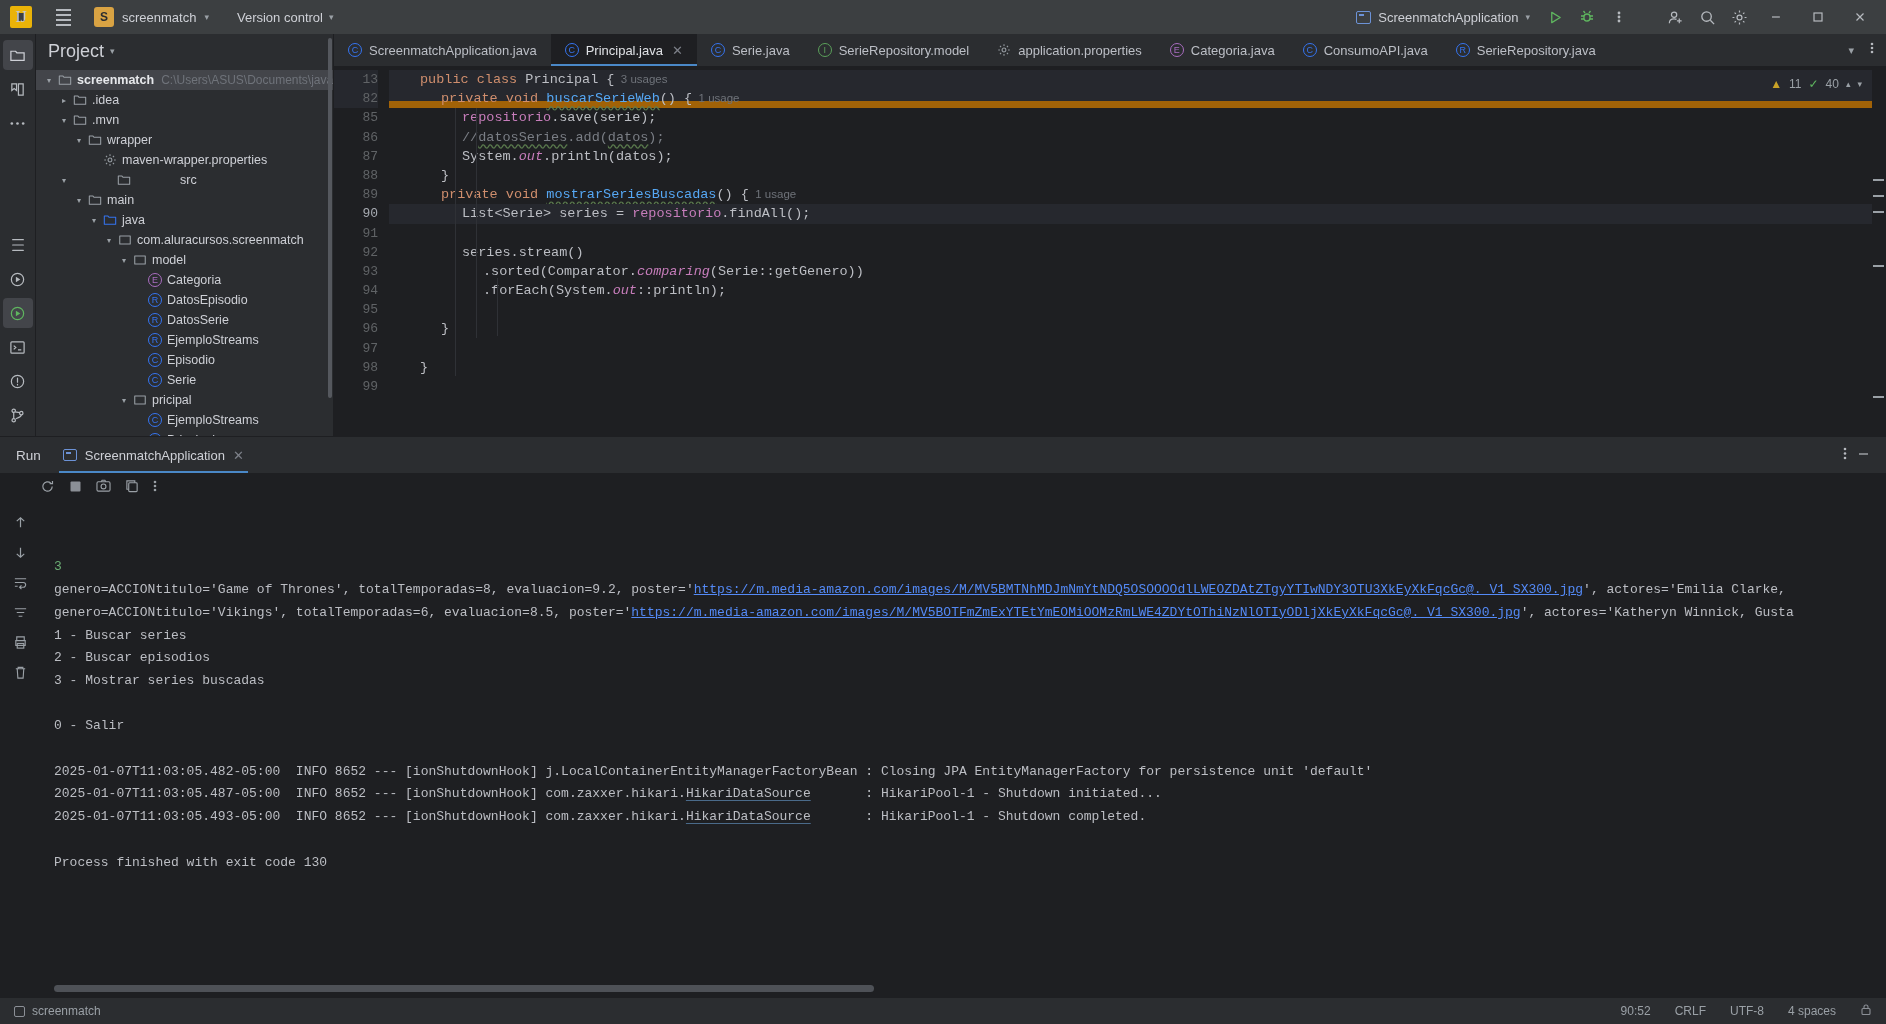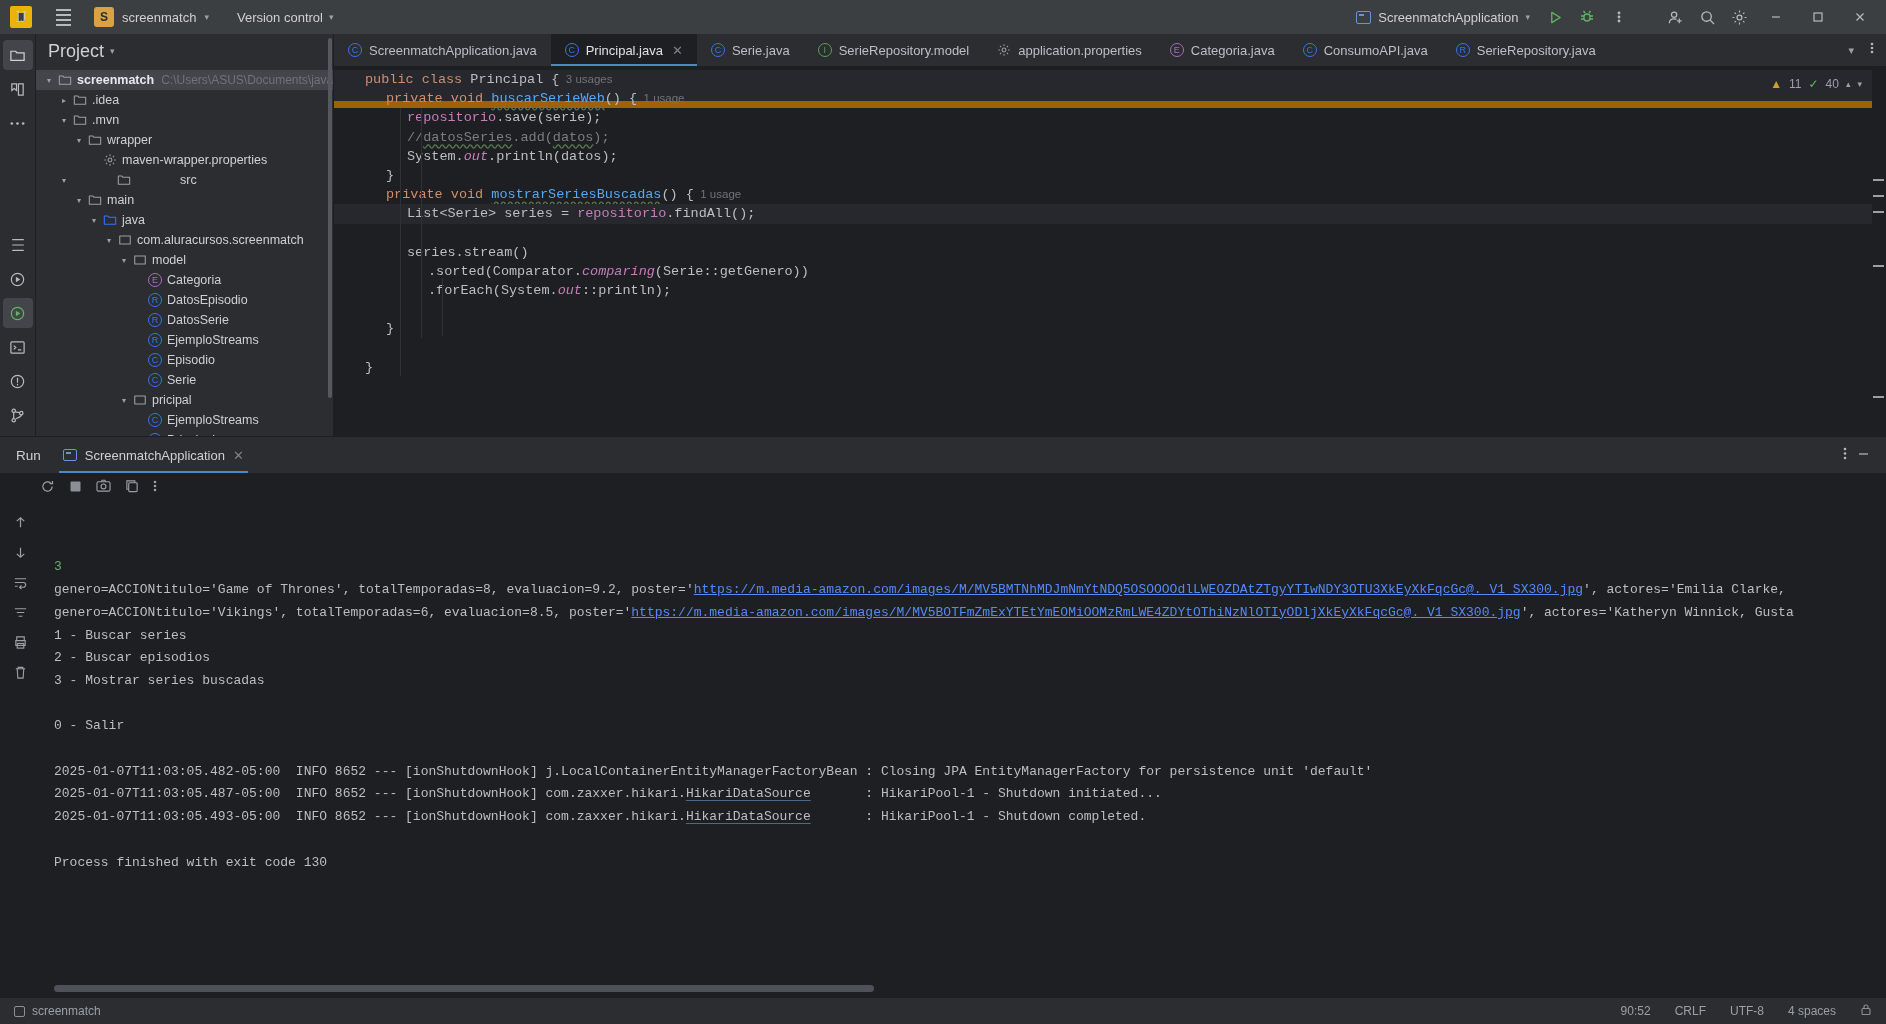--- a/index.html
+++ b/index.html
@@ -523,20 +523,39 @@
             <span style="color:#9aa0a6;font-size:11px;padding:0 8px">▾</span>
             <span style="padding:0 6px"><svg width="4" height="14" viewBox="0 0 4 14" fill="#b6babf">
                 <circle cx="2" cy="3" r="1.3"></circle>
                 <circle cx="2" cy="7" r="1.3"></circle>
                 <circle cx="2" cy="11" r="1.3"></circle>
               </svg></span>
           </div>
         </div>
 
       <div class="edit-wrap">
+        <div class="gutter" id="gutter">
+            <div style="background: rgb(38, 40, 46);">13</div>
+            <div style="background: rgb(38, 40, 46);">82</div>
+            <div>85</div>
+            <div>86</div>
+            <div>87</div>
+            <div>88</div>
+            <div>89</div>
+            <div class="cur">90</div>
+            <div>91</div>
+            <div>92</div>
+            <div>93</div>
+            <div>94</div>
+            <div>95</div>
+            <div>96</div>
+            <div>97</div>
+            <div>98</div>
+            <div>99</div>
+          </div>
         <div class="code" id="code"><div class="ln sticky" style="text-indent: 21px;"><span class="kw">public </span><span class="kw">class </span><span class="ty">Principal </span><span class="pl">{</span><span class="usages">  3 usages</span></div><div class="ln sticky sticky-sep" style="text-indent: 42px;"><span class="kw">private </span><span class="kw">void </span><span class="fn wavy">buscarSerieWeb</span><span class="pl">() {</span><span class="usages">  1 usage</span></div><div class="ln" style="text-indent: 63px;"><span class="fld">repositorio</span><span class="pl">.save(serie);</span></div><div class="ln" style="text-indent: 63px;"><span class="cm">//</span><span class="cm wavy">datosSeries</span><span class="cm">.add(</span><span class="cm wavy">datos</span><span class="cm">);</span></div><div class="ln" style="text-indent: 63px;"><span class="pl">System.</span><span class="it">out</span><span class="pl">.println(datos);</span></div><div class="ln" style="text-indent: 42px;"><span class="pl">}</span></div><div class="ln" style="text-indent: 42px;"><span class="kw">private </span><span class="kw">void </span><span class="fn wavy">mostrarSeriesBuscadas</span><span class="pl">() {</span><span class="usages">  1 usage</span></div><div class="ln hl" style="text-indent: 63px;"><span class="pl">List&lt;Serie&gt; series = </span><span class="fld">repositorio</span><span class="pl">.findAll();</span></div><div class="ln"></div><div class="ln" style="text-indent: 63px;"><span class="pl">series.stream()</span></div><div class="ln" style="text-indent: 84px;"><span class="pl">.sorted(Comparator.</span><span class="it">comparing</span><span class="pl">(Serie::getGenero))</span></div><div class="ln" style="text-indent: 84px;"><span class="pl">.forEach(System.</span><span class="it">out</span><span class="pl">::println);</span></div><div class="ln"></div><div class="ln" style="text-indent: 42px;"><span class="pl">}</span></div><div class="ln"></div><div class="ln" style="text-indent: 21px;"><span class="pl">}</span></div><div class="ln"></div><div class="indent-guide" style="left: 66px; top: 42px; height: 268px; bottom: auto;"></div><div class="indent-guide" style="left: 87px; top: 42px; height: 230px; bottom: auto;"></div><div class="indent-guide" style="left: 108px; top: 212px; height: 58px; bottom: auto;"></div></div>
         <div class="inspect">
           <div class="mark-line" style="top:113px"></div>
           <div class="mark-line" style="top:129px"></div>
           <div class="mark-line" style="top:145px"></div>
           <div class="mark-line" style="top:199px"></div>
           <div class="mark-line" style="top:330px"></div>
         </div>
       <div class="insp-head" style="position: absolute; right: 14px; top: 4px; display: flex; align-items: center; gap: 7px; font-size: 12px; color: rgb(154, 160, 166);">
             <span style="color:#c9a227">▲</span>

